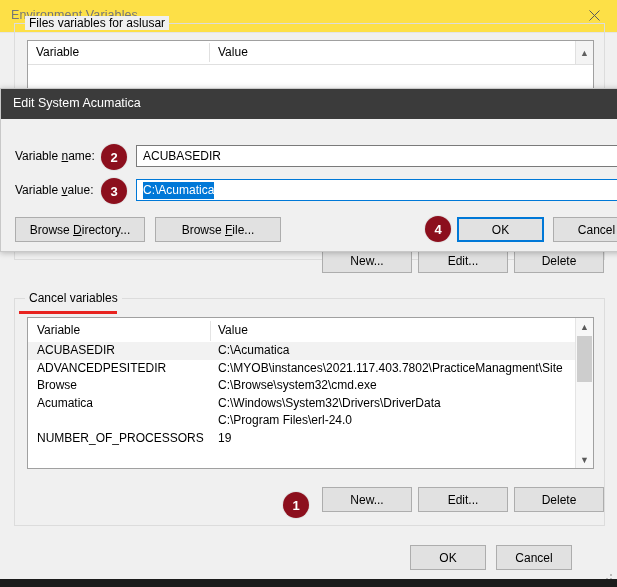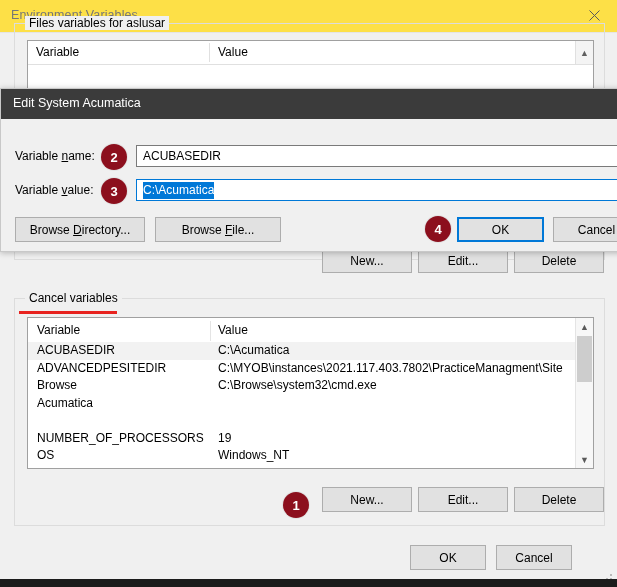--- a/index.html
+++ b/index.html
@@ -376,30 +376,28 @@
           <div class="sys-row">
             <div class="c-var">ADVANCEDPESITEDIR</div>
             <div class="c-val">C:\MYOB\instances\2021.117.403.7802\PracticeManagment\Site</div>
           </div>
           <div class="sys-row">
             <div class="c-var">Browse</div>
             <div class="c-val">C:\Browse\system32\cmd.exe</div>
           </div>
           <div class="sys-row">
             <div class="c-var">Acumatica</div>
+            <div class="c-val">C:\Windows\System32\Drivers\DriverData</div>
           </div>
           <div class="sys-row">
+            <div class="c-val">C:\Program Files\erl-24.0</div>
           </div>
           <div class="sys-row">
             <div class="c-var">NUMBER_OF_PROCESSORS</div>
             <div class="c-val">19</div>
-          </div>
-          <div class="sys-row">
-            <div class="c-var">OS</div>
-            <div class="c-val">Windows_NT</div>
           </div>
         </div>
       <div class="vscroll">
         <div class="arrow up">
           <span>▲</span>
         </div>
         <div class="thumb"></div>
         <div class="arrow down">
           <span>▼</span>
         </div>

